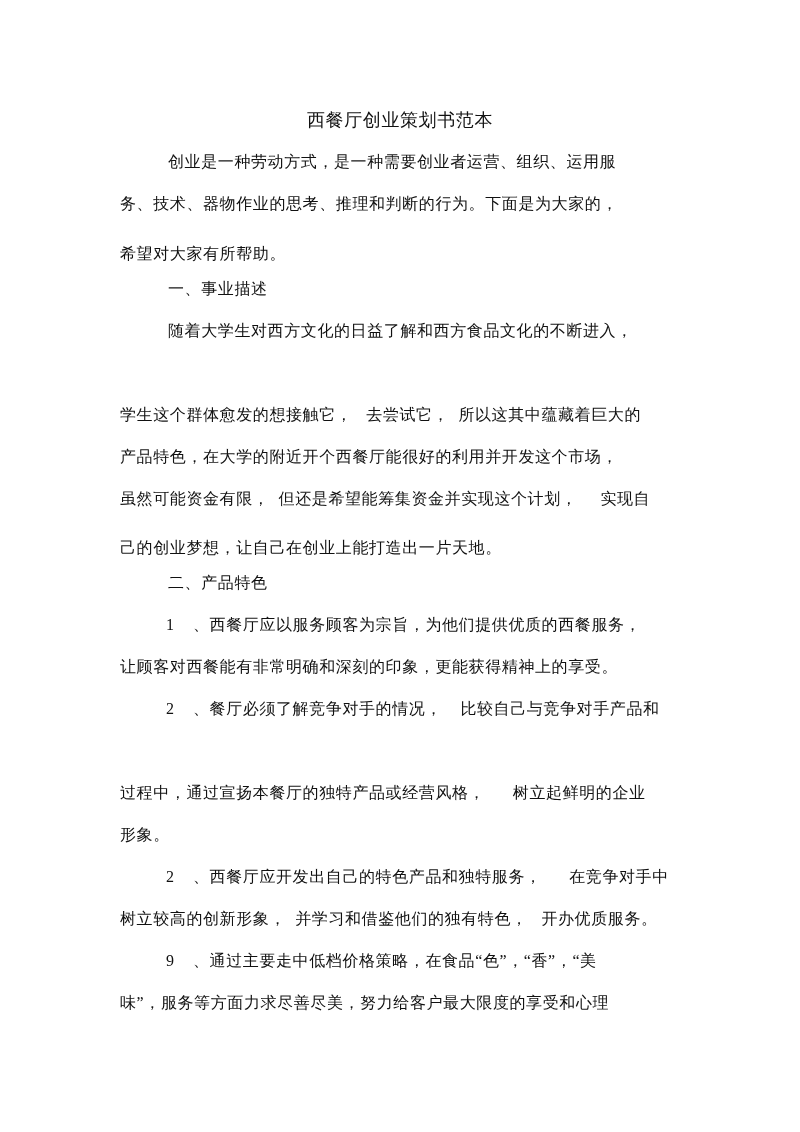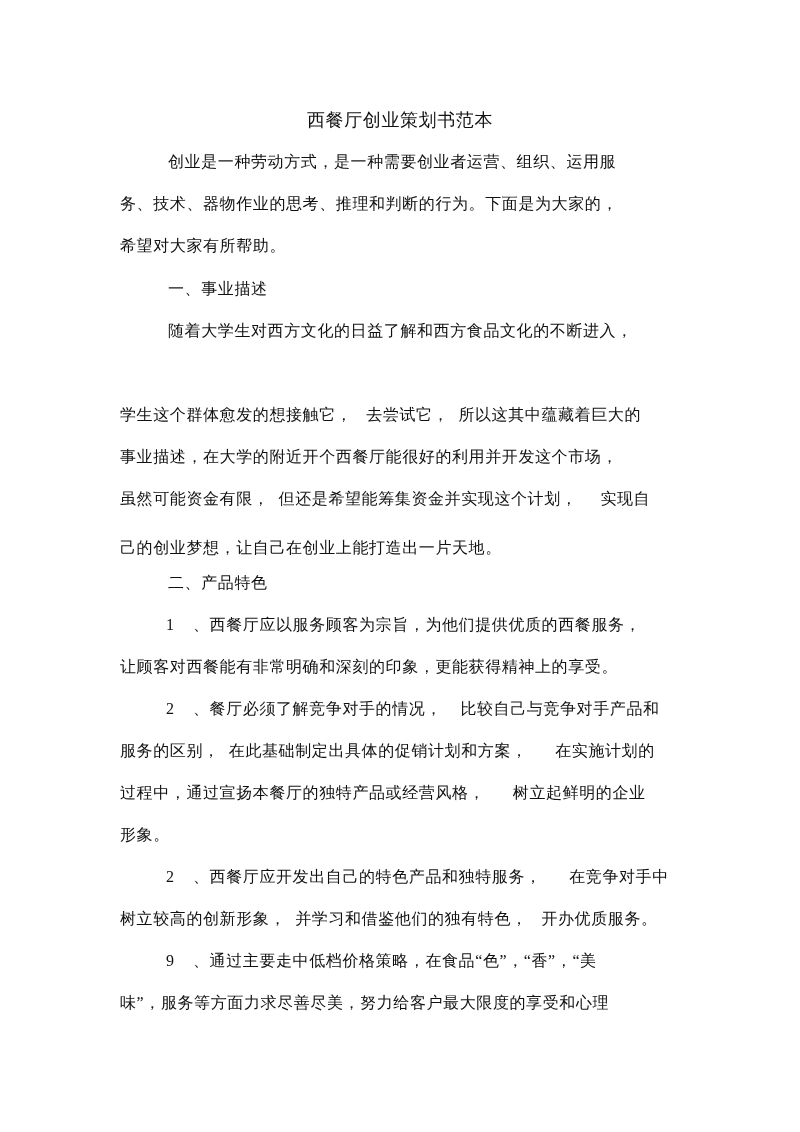--- a/index.html
+++ b/index.html
@@ -12,37 +12,36 @@
   .num { left: 146px; margin-left: 20px; }
 </style>
 </head>
 <body>
 
 <div class="page">
   <div class="title">西餐厅创业策划书范本</div>
 
   <div class="line indent" style="top:150px">创业是一种劳动方式，是一种需要创业者运营、组织、运用服</div>
   <div class="line" style="top:192px">务、技术、器物作业的思考、推理和判断的行为。下面是为大家的，</div>
-  <div class="line" style="top:234px">希望对大家有所帮助。</div>
+  <div class="line" style="top:242px">希望对大家有所帮助。</div>
 
   <div class="line indent" style="top:277px">一、事业描述</div>
 
   <div class="line indent" style="top:319px">随着大学生对西方文化的日益了解和西方食品文化的不断进入，</div>
   <div class="line" style="top:403px">学生这个群体愈发的想接触它，   去尝试它，  所以这其中蕴藏着巨大的</div>
-  <div class="line" style="top:445px">事业描述，在大学的附近开个西餐厅能很好的利用并开发这个市场，</div>
+  <div class="line" style="top:445px">产品特色，在大学的附近开个西餐厅能很好的利用并开发这个市场，</div>
   <div class="line" style="top:487px">虽然可能资金有限，  但还是希望能筹集资金并实现这个计划，     实现自</div>
   <div class="line" style="top:536px">己的创业梦想，让自己在创业上能打造出一片天地。</div>
 
   <div class="line indent" style="top:571px">二、产品特色</div>
 
   <div class="line num" style="top:613px">1    、西餐厅应以服务顾客为宗旨，为他们提供优质的西餐服务，</div>
   <div class="line" style="top:655px">让顾客对西餐能有非常明确和深刻的印象，更能获得精神上的享受。</div>
 
   <div class="line num" style="top:697px">2    、餐厅必须了解竞争对手的情况，    比较自己与竞争对手产品和</div>
-  <div class="line" style="top:739px">服务的区别，  在此基础制定出具体的促销计划和方案，      在实施计划的</div>
   <div class="line" style="top:781px">过程中，通过宣扬本餐厅的独特产品或经营风格，      树立起鲜明的企业</div>
   <div class="line" style="top:823px">形象。</div>
 
   <div class="line num" style="top:865px">2    、西餐厅应开发出自己的特色产品和独特服务，      在竞争对手中</div>
   <div class="line" style="top:907px">树立较高的创新形象，  并学习和借鉴他们的独有特色，   开办优质服务。</div>
 
   <div class="line num" style="top:949px">9    、通过主要走中低档价格策略，在食品“色”，“香”，“美</div>
   <div class="line" style="top:991px">味”，服务等方面力求尽善尽美，努力给客户最大限度的享受和心理</div>
 </div>
 

